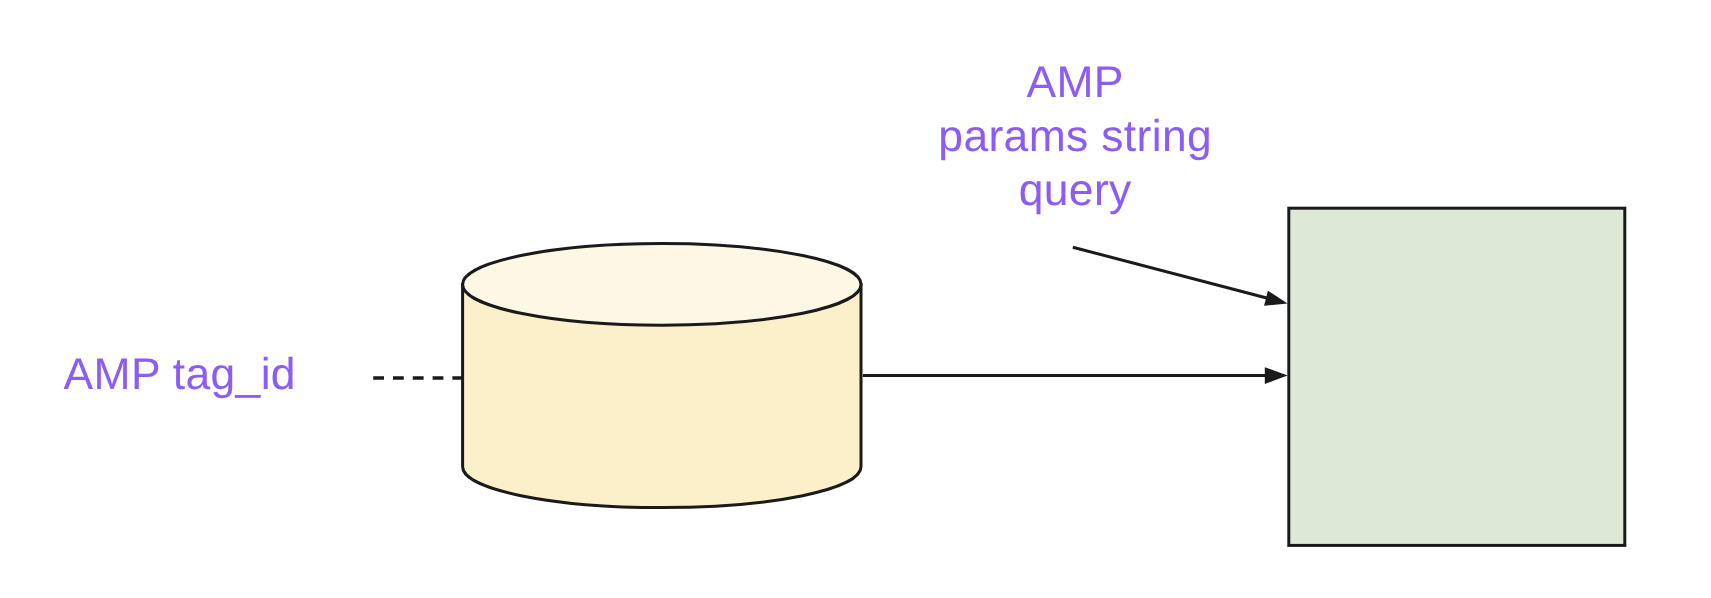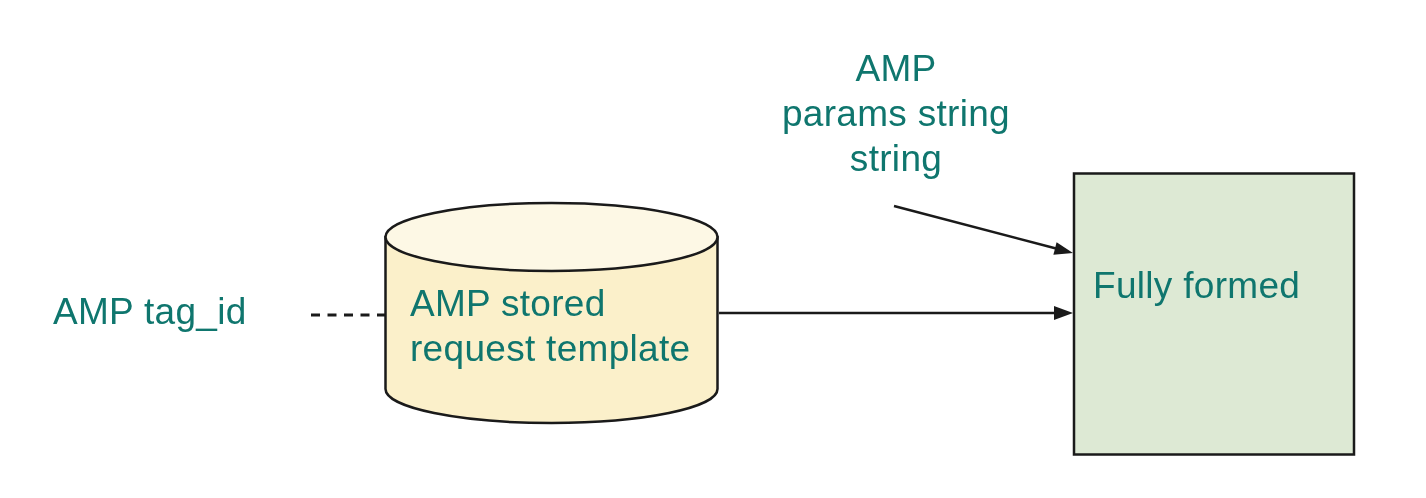--- a/index.html
+++ b/index.html
@@ -16,21 +16,21 @@
     overflow: hidden;
   }
   #shape-layer {
     position: absolute;
     left: 0; top: 0;
     width: 1426px;
     height: 498px;
   }
   .label {
     position: absolute;
-    color: #0f766e;
+    color: #8b5cf6;
     font-size: 37px;
     line-height: 45px;
     letter-spacing: 0.3px;
     white-space: nowrap;
   }
   .label span { display: block; }
   .center { text-align: center; }
 </style>
 </head>
 <body>
@@ -52,25 +52,20 @@
     <ellipse cx="551.5" cy="237" rx="166" ry="34" stroke-width="2.5" fill="#FDF8E5" stroke="#1a1a1a"></ellipse>
 
     <rect x="1074" y="173.5" width="280" height="281" stroke-width="2.5" fill="#DDE9D4" stroke="#1a1a1a"></rect>
   </svg>
 
   <div class="label" style="left:53px; top:289px;">AMP tag_id</div>
 
   <div class="label center" style="left:746px; top:46px; width:300px;">
     <span>AMP</span>
     <span>params string</span>
-    <span>string</span>
+    <span>query</span>
   </div>
 
-  <div class="label" style="left:410px; top:281px;">
-    <span>AMP stored</span>
-    <span>request template</span>
-  </div>
 
   <div class="label" style="left:1093px; top:263px;">
-    <span>Fully formed</span>
   </div>
 
 </div>
 
 </body></html>

